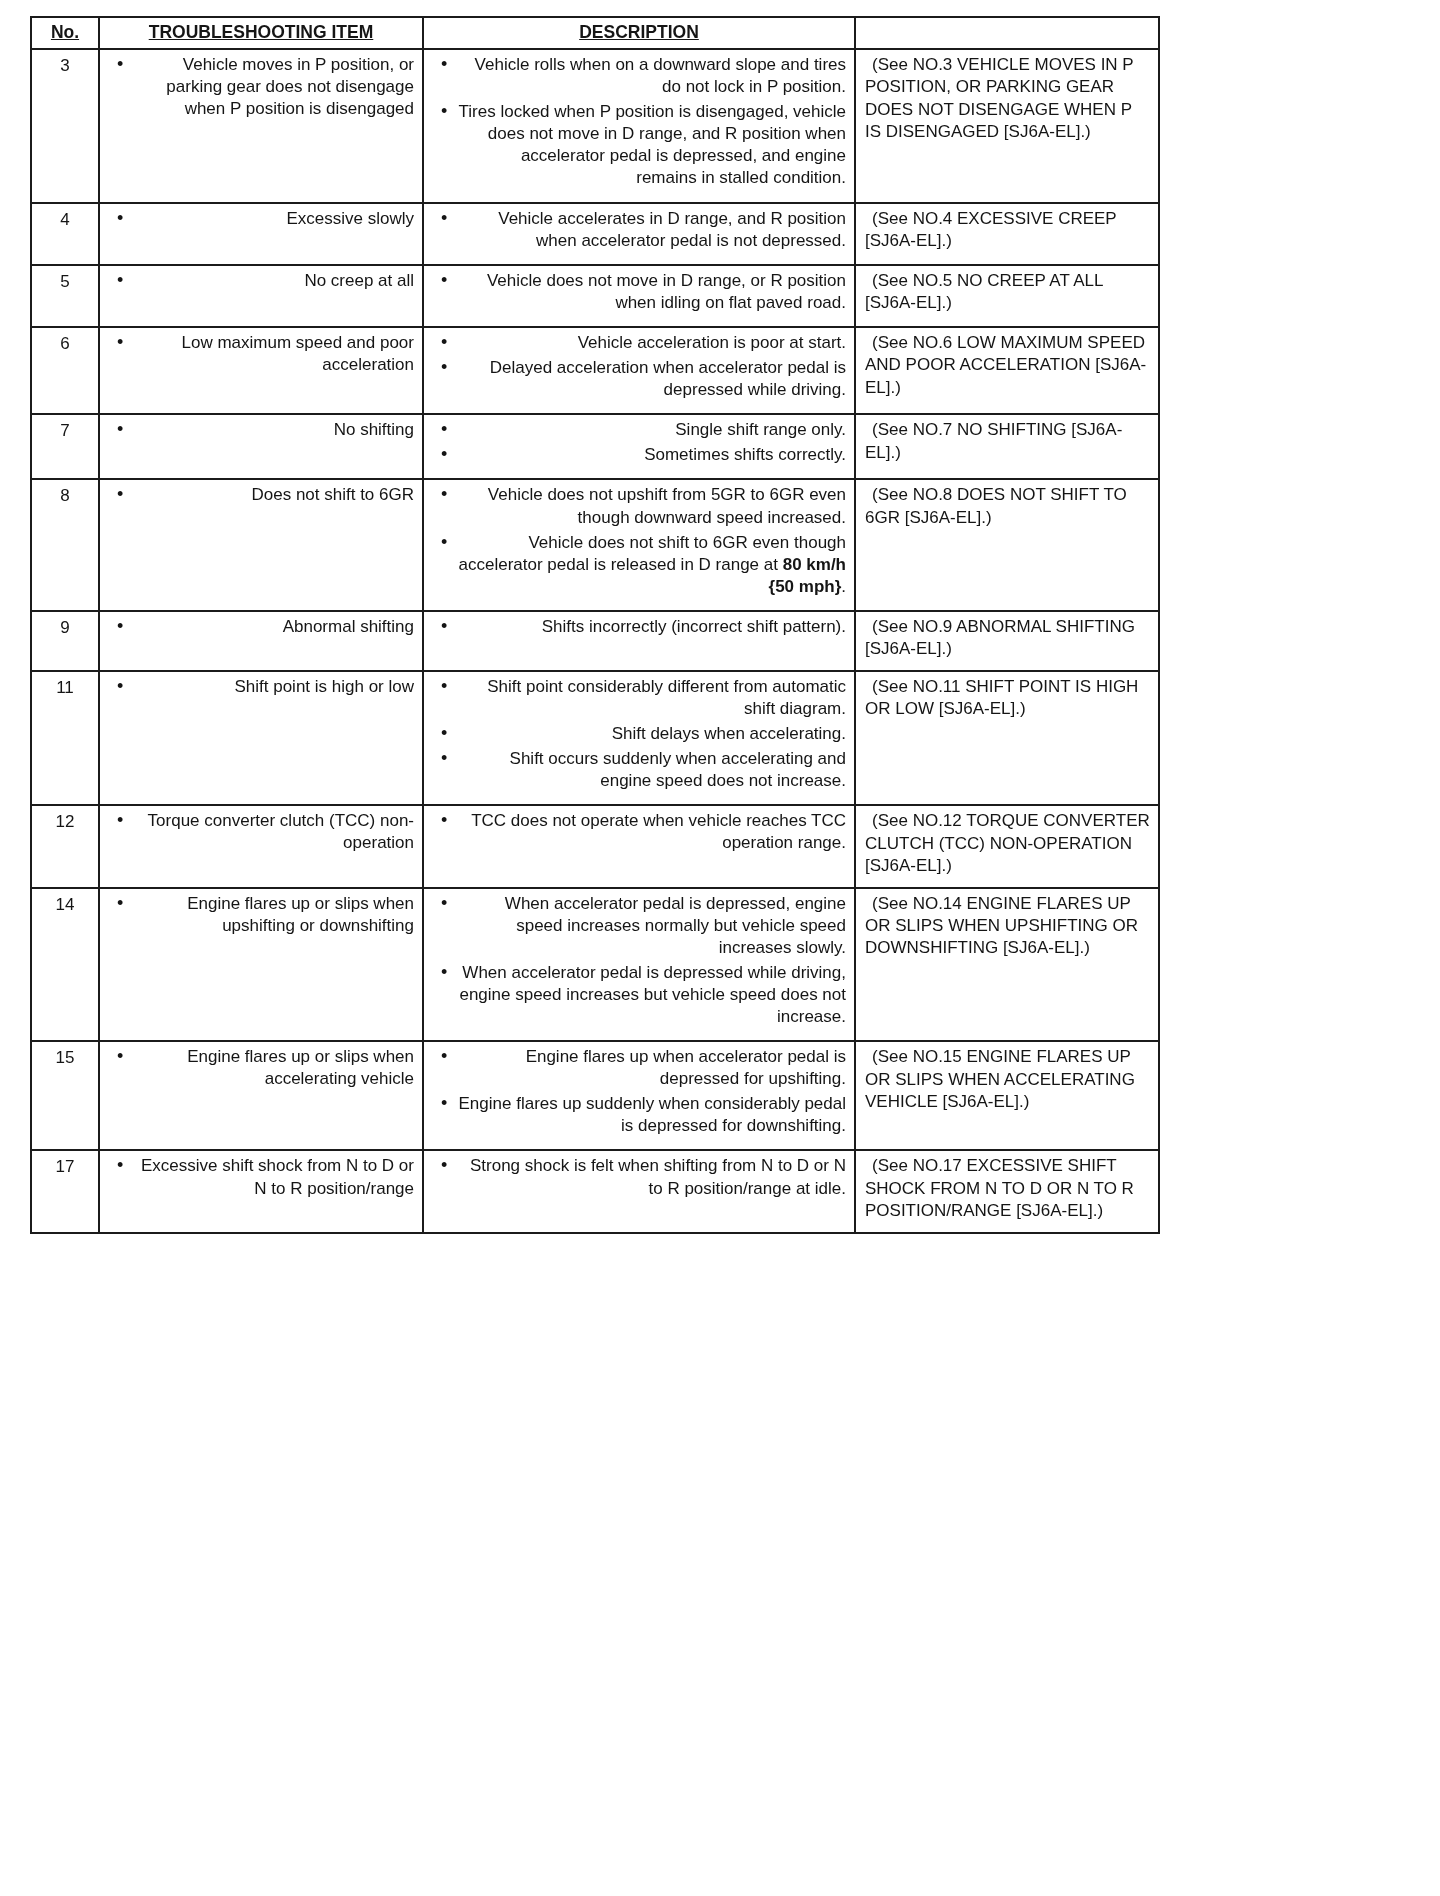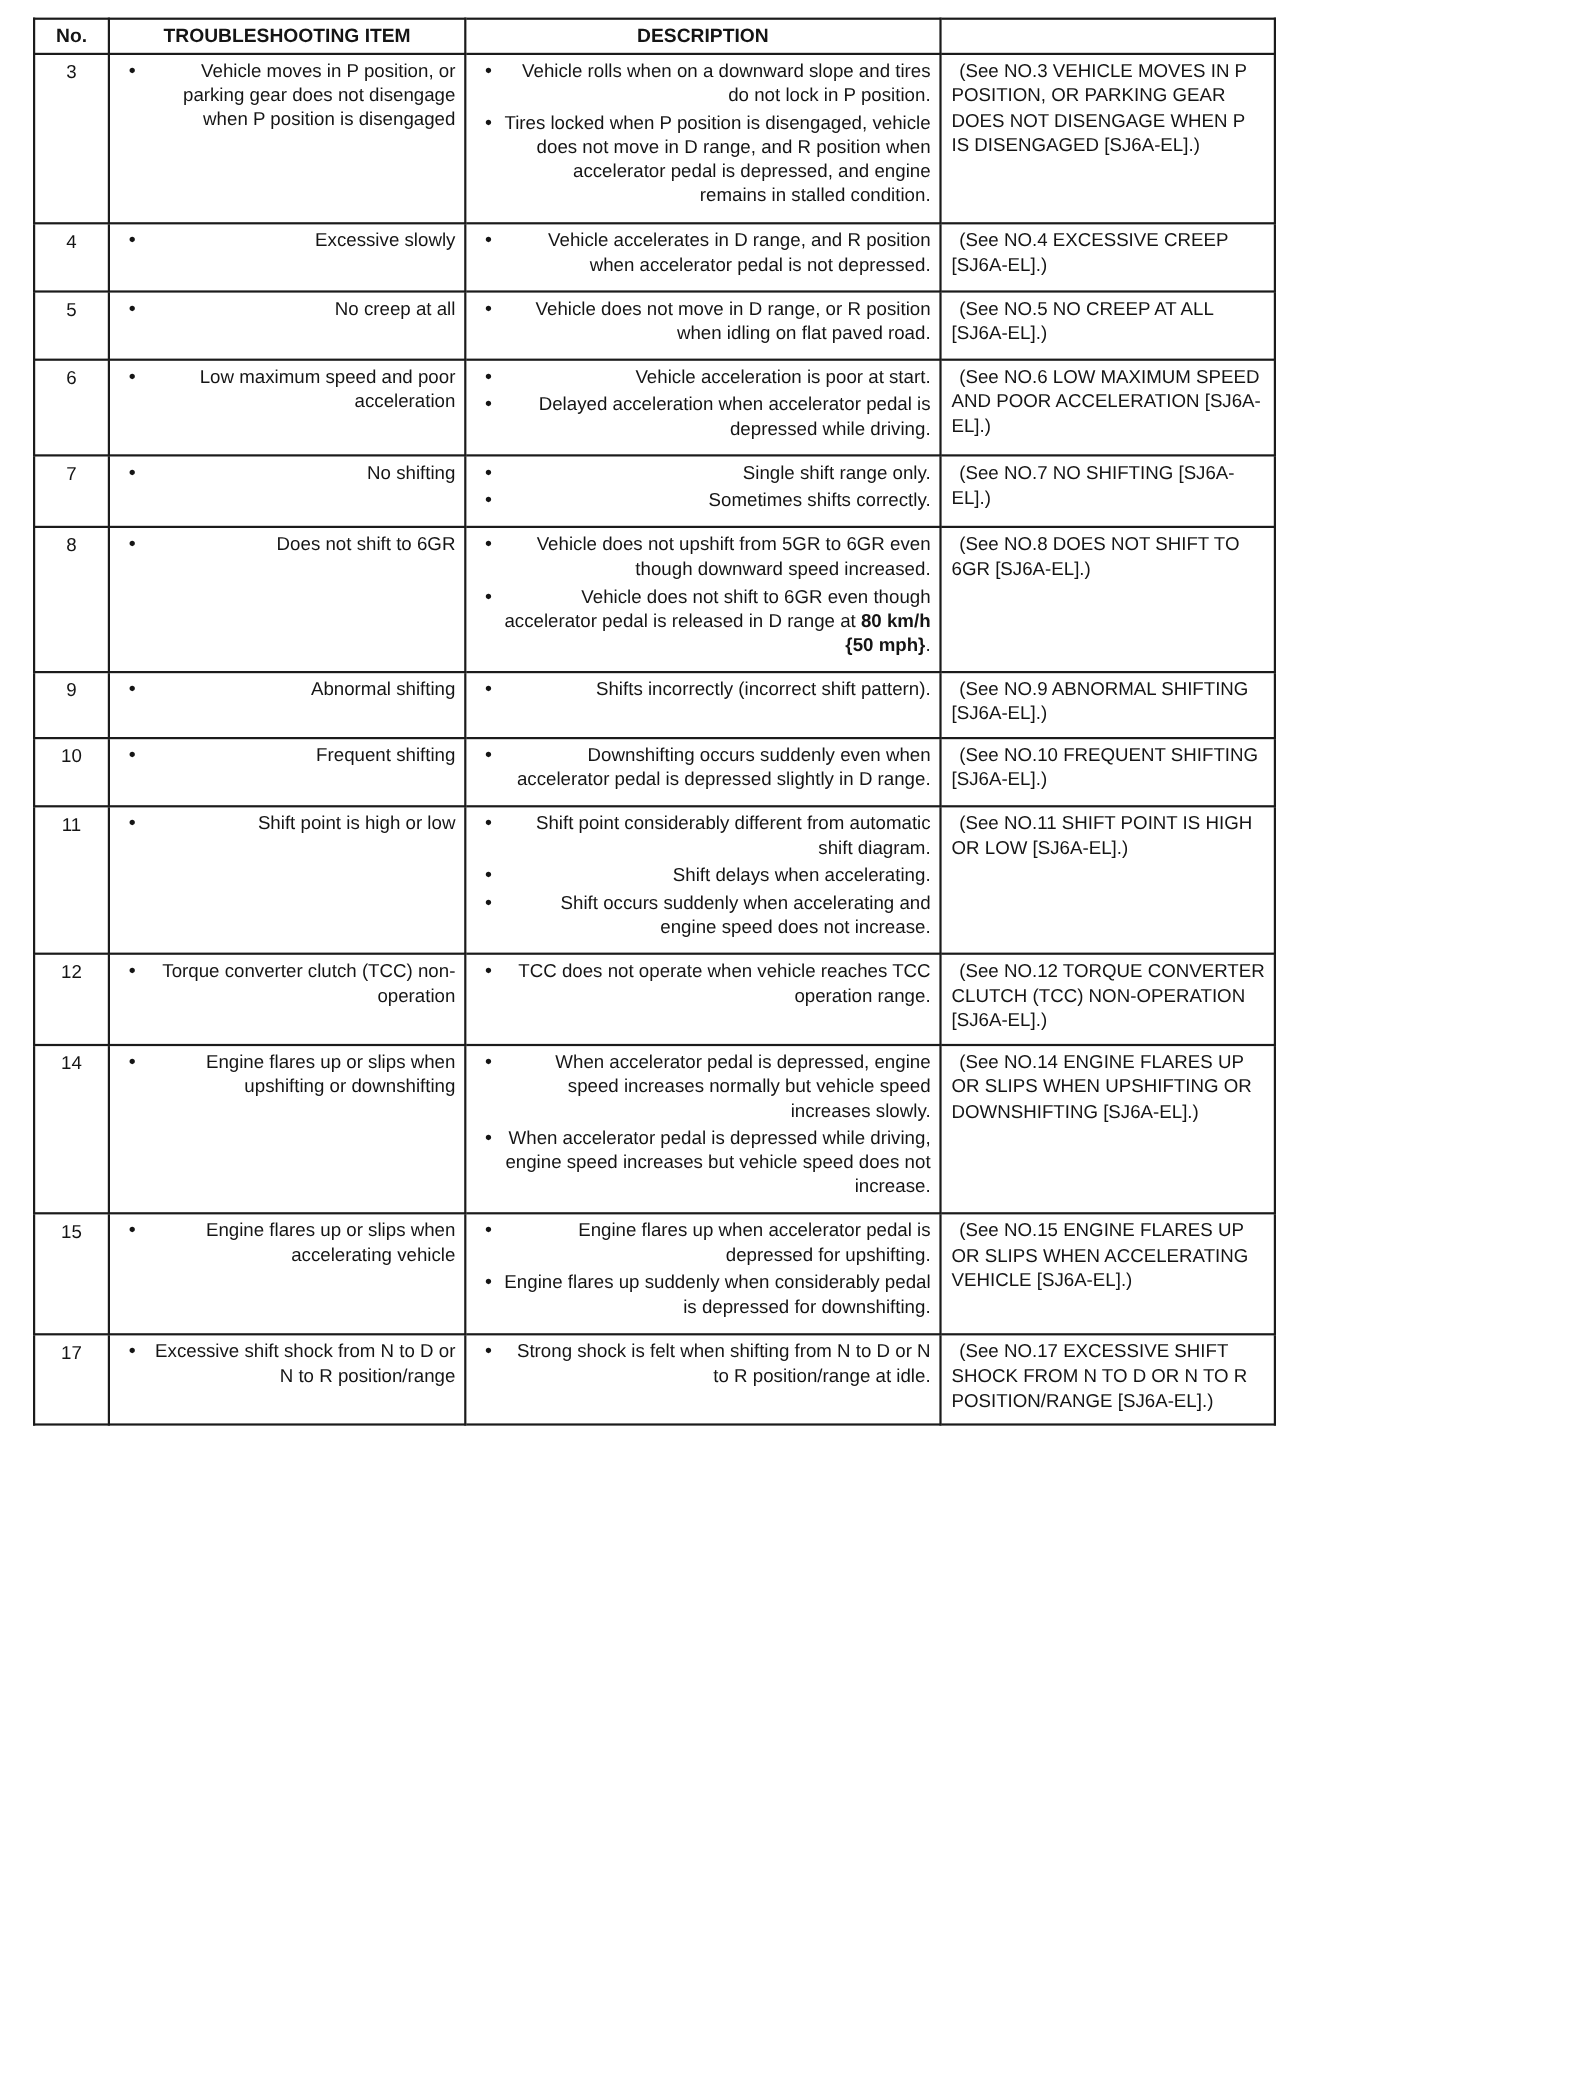--- a/index.html
+++ b/index.html
@@ -37,20 +37,21 @@
     font-size: 17px;
     line-height: 1.3;
     padding: 4px 8px 9px 8px;
   }
   .ts-table thead th {
     font-weight: bold;
     text-align: center;
     font-size: 17.5px;
     padding: 4px 4px 5px 4px;
     line-height: 1.2;
+    text-decoration: underline;
   }
   td.cell-no {
     text-align: center;
     padding-top: 5px;
   }
   ul.bullets {
     margin: 0;
     padding: 0 0 0 26px;
     list-style: none;
   }
@@ -196,34 +197,20 @@
             </ul>
     </td>
     <td class="cell-desc">
       <ul class="bullets">
               <li>Shifts incorrectly (incorrect shift pattern).</li>
             </ul>
     </td>
     <td class="cell-ref">(See NO.9 ABNORMAL SHIFTING [SJ6A-EL].)</td>
   </tr>
 
-  <tr>
-    <td class="cell-no">10</td>
-    <td class="cell-item">
-      <ul class="bullets">
-              <li>Frequent shifting</li>
-            </ul>
-    </td>
-    <td class="cell-desc">
-      <ul class="bullets">
-              <li>Downshifting occurs suddenly even when accelerator pedal is depressed slightly in D range.</li>
-            </ul>
-    </td>
-    <td class="cell-ref">(See NO.10 FREQUENT SHIFTING [SJ6A-EL].)</td>
-  </tr>
 
   <tr>
     <td class="cell-no">11</td>
     <td class="cell-item">
       <ul class="bullets">
               <li>Shift point is high or low</li>
             </ul>
     </td>
     <td class="cell-desc">
       <ul class="bullets">

